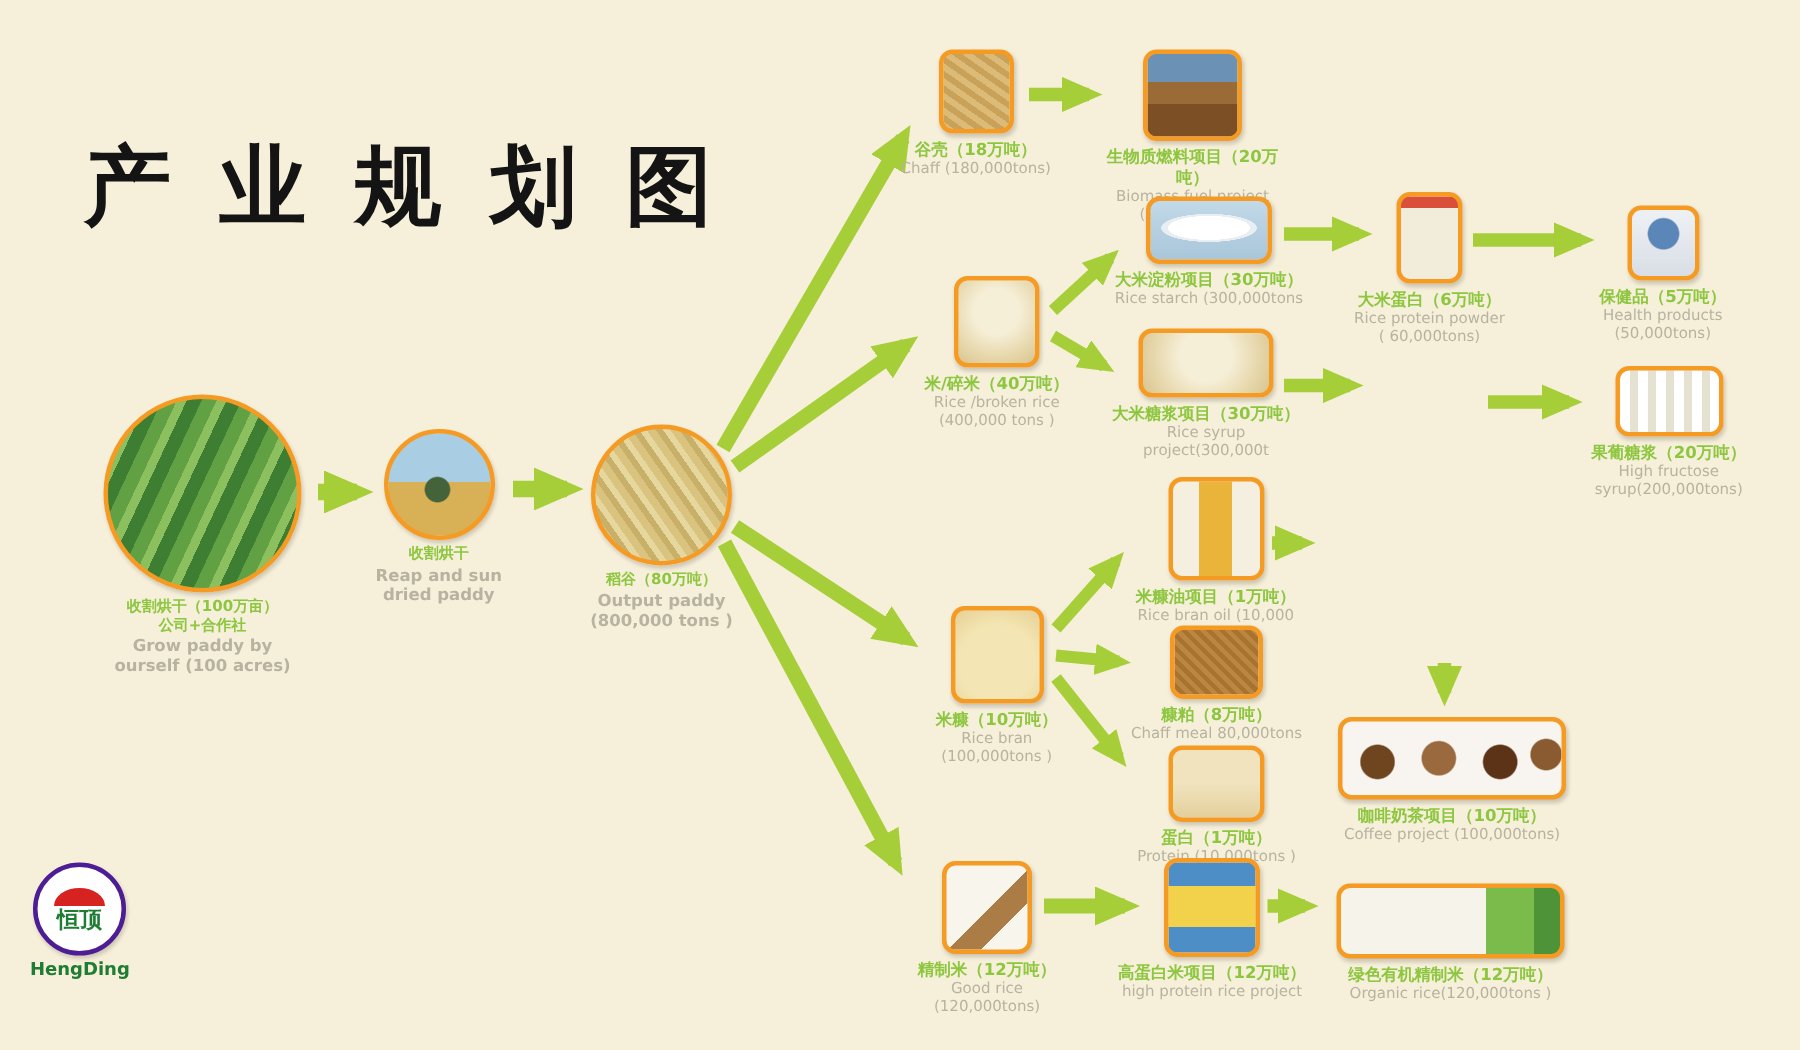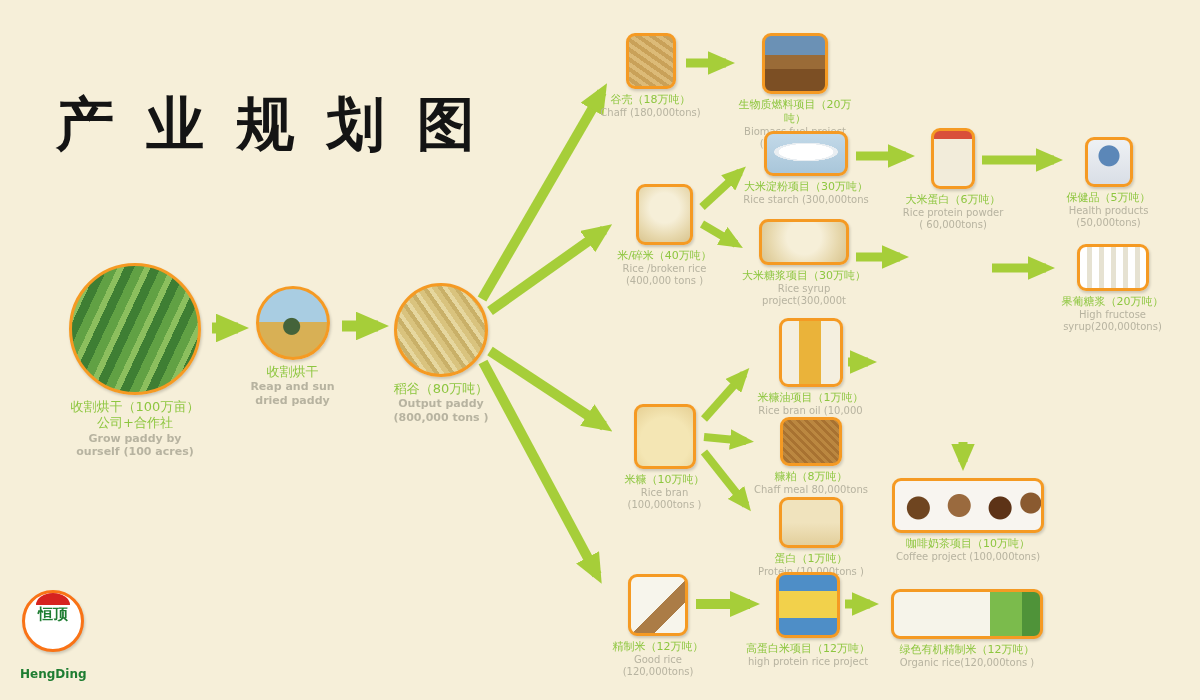--- a/index.html
+++ b/index.html
@@ -5,23 +5,23 @@
   *{margin:0;padding:0;box-sizing:border-box}
   html,body{width:1200px;height:700px}
   body{background:#f6efd9;font-family:"DejaVu Sans","Liberation Sans",sans-serif;overflow:hidden}
   .stage{position:relative;width:1200px;height:700px;background:#f6efd9}
   svg.arrows{position:absolute;left:0;top:0;z-index:1}
   .title{position:absolute;left:56px;top:86px;z-index:2;font-family:"DejaVu Serif","Liberation Serif",serif;
          font-weight:900;font-size:58px;color:#141414;letter-spacing:6px;white-space:nowrap}
   .node{position:absolute;text-align:center;z-index:2}
   .img{margin:0 auto 4px;border:3px solid #f59a23;border-radius:9px;box-shadow:1px 2px 3px rgba(0,0,0,.18)}
   .circle{border-radius:50%}
-  .zh{color:#8dc63f;font-weight:normal;font-size:11px;line-height:1.25}
+  .zh{color:#8dc63f;font-weight:bold;font-size:11px;line-height:1.25}
   .en{color:#b7b3a0;font-size:10px;line-height:1.22}
-  .chain .zh{font-size:13px}
+  .chain .zh{font-size:10px}
   .chain .en{font-size:11px;font-weight:bold}
   
   .i-field{background:repeating-linear-gradient(115deg,#3e7e33 0 9px,#61a144 9px 18px,#8cbf5e 18px 24px)}
   .i-harvest{background:radial-gradient(circle at 48% 55%,#44633a 0 8px,rgba(0,0,0,0) 9px),linear-gradient(180deg,#a9cde2 0 48%,#d8b055 48% 100%)}
   .i-paddygrain{background:repeating-linear-gradient(55deg,#d9c37e 0 5px,#c9b068 5px 9px,#e6d79f 9px 13px)}
   .i-chaff{background:repeating-linear-gradient(35deg,#dcba77 0 4px,#c9a159 4px 8px)}
   .i-biomass{background:linear-gradient(180deg,#6b91b5 0 34%,#9a6b37 34% 60%,#7c4f24 60% 100%)}
   .i-ricebroken{background:radial-gradient(circle at 50% 38%,#f6efd8 0 35%,#e7d8ad 70%,#d9c48e 100%)}
   .i-starch{background:radial-gradient(ellipse 58% 34% at 50% 46%,#ffffff 0 60%,#e9eef2 61% 70%,rgba(0,0,0,0) 71%),linear-gradient(180deg,#c2d9e8,#a9c6da)}
   .i-proteinpowder{background:linear-gradient(180deg,#d94f3a 0 14%,#f2ecda 14% 100%)}
@@ -32,22 +32,22 @@
   .i-oil{background:linear-gradient(90deg,#f4efdf 0 30%,#eab33a 30% 68%,#f4efdf 68% 100%)}
   .i-creamer{background:linear-gradient(90deg,#f8f4ec 0 34%,#efe0c2 34% 62%,#dbb277 62% 84%,#c89055 84%)}
   .i-coffee{background:radial-gradient(circle at 16% 55%,#6f4520 0 11px,rgba(0,0,0,0) 12px),radial-gradient(circle at 44% 50%,#9a6a3e 0 11px,rgba(0,0,0,0) 12px),radial-gradient(circle at 72% 55%,#5d3317 0 11px,rgba(0,0,0,0) 12px),radial-gradient(circle at 93% 45%,#8a5a30 0 10px,rgba(0,0,0,0) 11px),#f8f5f0}
   .i-chaffmeal{background:repeating-linear-gradient(45deg,#bb8740 0 3px,#a87231 3px 6px)}
   .i-protein{background:linear-gradient(180deg,#f0e3bd 0 50%,#e3cf9c 100%)}
   .i-goodrice{background:linear-gradient(135deg,rgba(0,0,0,0) 0 52%,#ab7c46 52% 72%,rgba(0,0,0,0) 72%),#f7f5ec}
   .i-hpr{background:linear-gradient(180deg,#4e8ec7 0 26%,#f2d14b 26% 72%,#4e8ec7 72%)}
   .i-organic{background:linear-gradient(90deg,rgba(0,0,0,0) 0 66%,#7bbb4c 66% 88%,#4f9339 88%),#f6f4ea}
   
   .logo{position:absolute;left:20px;top:575px;width:66px;text-align:center;z-index:2}
-  .logo-circle{width:62px;height:62px;margin:15px auto;background:#fff;border:3px solid #f97316;border-radius:50%;
-               display:flex;flex-direction:column;align-items:center;justify-content:flex-start;box-shadow:1px 2px 3px rgba(0,0,0,.18)}
+  .logo-circle{width:62px;height:62px;margin:0 auto;background:#fff;border:3px solid #4c1d95;border-radius:50%;
+               display:flex;flex-direction:column;align-items:center;justify-content:center;box-shadow:1px 2px 3px rgba(0,0,0,.18)}
   .logo-swoosh{width:34px;height:12px;background:#d6231f;border-radius:50% 50% 0 0/100% 100% 0 0;margin-bottom:2px}
   .logo-zh{color:#1e7d32;font-weight:900;font-size:15px;line-height:1}
   .logo-en{color:#1e7d32;font-weight:bold;font-size:12px;margin-top:2px}
   .company-zh{position:absolute;left:94px;top:582px;z-index:2;font-weight:900;font-size:37px;letter-spacing:4px;color:#e63c0e;white-space:nowrap;
       text-shadow:2px 0 0 #f7c51e,-2px 0 0 #f7c51e,0 2px 0 #f7c51e,0 -2px 0 #f7c51e,1.5px 1.5px 0 #f7c51e,-1.5px -1.5px 0 #f7c51e,1.5px -1.5px 0 #f7c51e,-1.5px 1.5px 0 #f7c51e}
   .company-en{position:absolute;left:96px;top:632px;z-index:2;font-weight:bold;font-size:20px;letter-spacing:3px;word-spacing:10px;color:#161616;white-space:nowrap}
 </style>
 </head>
 <body>
 

